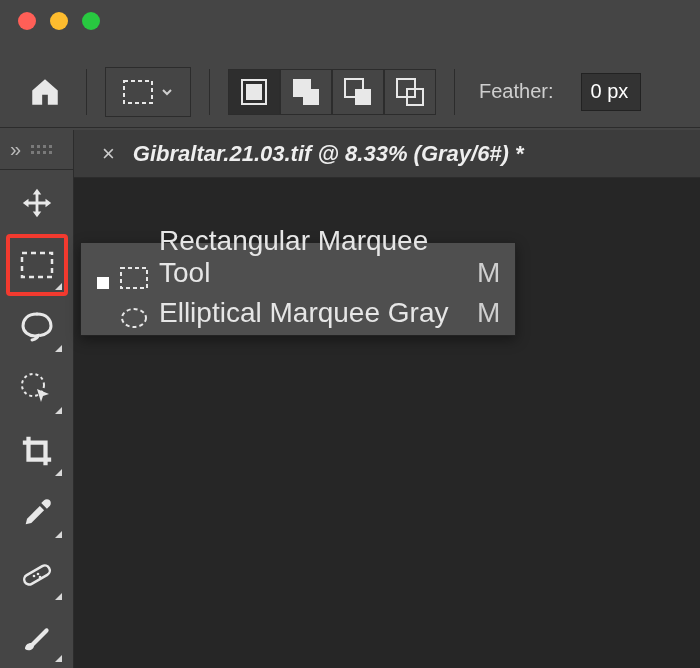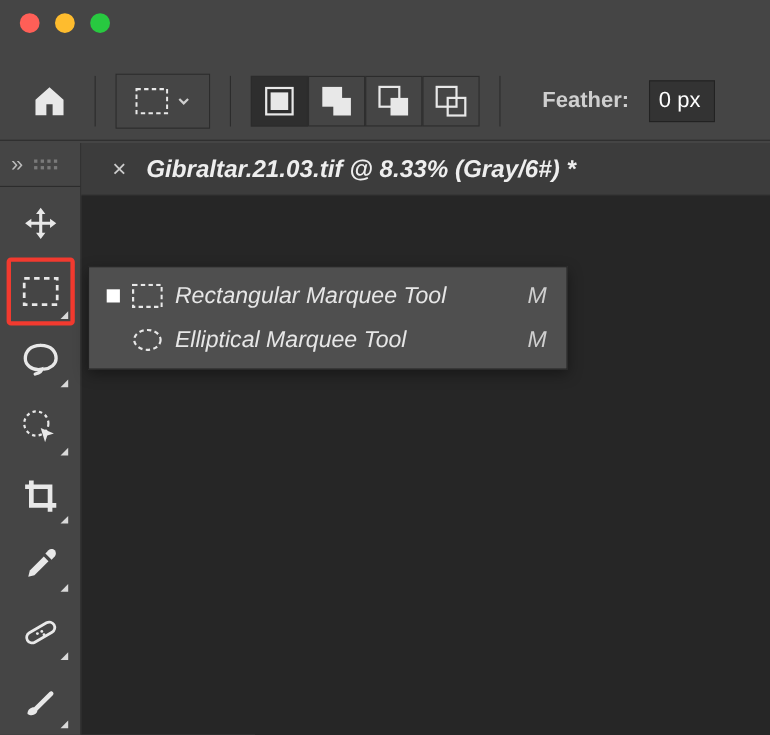--- a/index.html
+++ b/index.html
@@ -60,30 +60,29 @@
     border:1px solid #2c2c2c;
     display:flex; align-items:center; justify-content:center; gap:8px;
     padding:0 8px;
   }
   .chev {
     width: 12px; height: 12px;
   }
   .feather-label {
     font-size: 20px;
     color:#cfcfcf;
-    margin-left: 20px;
-    font-weight: bold;
+    margin-left: 6px;
   }
   .feather-input {
     width: 60px; height: 38px;
     background:#333333;
     border:1px solid #222;
     color:#fff; font-size:20px;
     padding: 0 8px;
-    display:flex; align-items:center;
+    display:flex; align-items:center;margin-left:10px;
   }
 
   
   .dock {
     position:absolute;
     top: 130px; left: 0;
     width: 74px;
     bottom: 0;
     background:#454545;
     border-right:1px solid #2c2c2c;
@@ -146,27 +145,26 @@
   .flyout {
     position:absolute;
     top: 242px; left: 80px;
     width: 436px;
     background:#4f4f4f;
     border:1px solid #222;
     box-shadow: 0 4px 12px rgba(0,0,0,.4);
     padding: 6px 0;
   }
   .fly-row {
-    display:flex; align-items:center;
+    display:flex; align-items:flex-end;
     height: 40px;
     padding: 0 18px 0 16px;
-    font-size: 21px;
+    font-size: 28px;
     color:#e6e6e6;
     gap: 10px;
-    font-style: italic;
   }
   .fly-mark {
     width: 12px; height: 12px;
     background:#ffffff;
     flex-shrink:0;
   }
   .fly-mark.empty { background:transparent; }
   .fly-icon { width:30px; display:flex; align-items:center; justify-content:center; flex-shrink:0;}
   .fly-label { flex:1; }
   .fly-key   { color:#cfcfcf; width:20px; text-align:right;}
@@ -334,16 +332,16 @@
     <span class="fly-label">Rectangular Marquee Tool</span>
     <span class="fly-key">M</span>
   </div>
   <div class="fly-row">
     <span class="fly-mark empty"></span>
     <span class="fly-icon">
       <svg width="28" height="22" viewBox="0 0 28 22">
           <ellipse cx="14" cy="11" rx="12" ry="9" fill="none" stroke="#e8e8e8" stroke-width="2" stroke-dasharray="4 3"></ellipse>
         </svg>
     </span>
-    <span class="fly-label">Elliptical Marquee Tool</span>
+    <span class="fly-label">Elliptical Marquee Gray</span>
     <span class="fly-key">M</span>
   </div>
 </div>
 
 </body></html>

